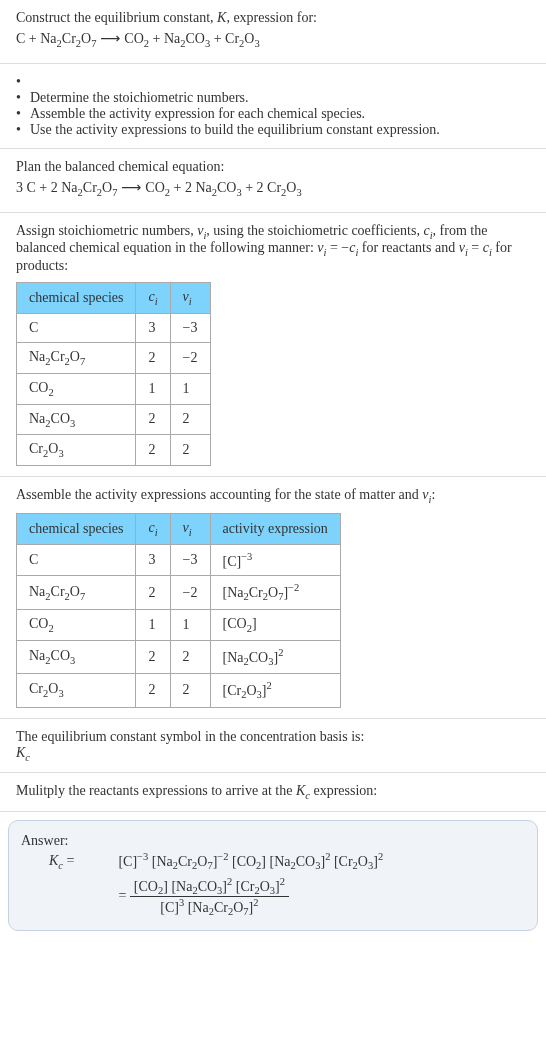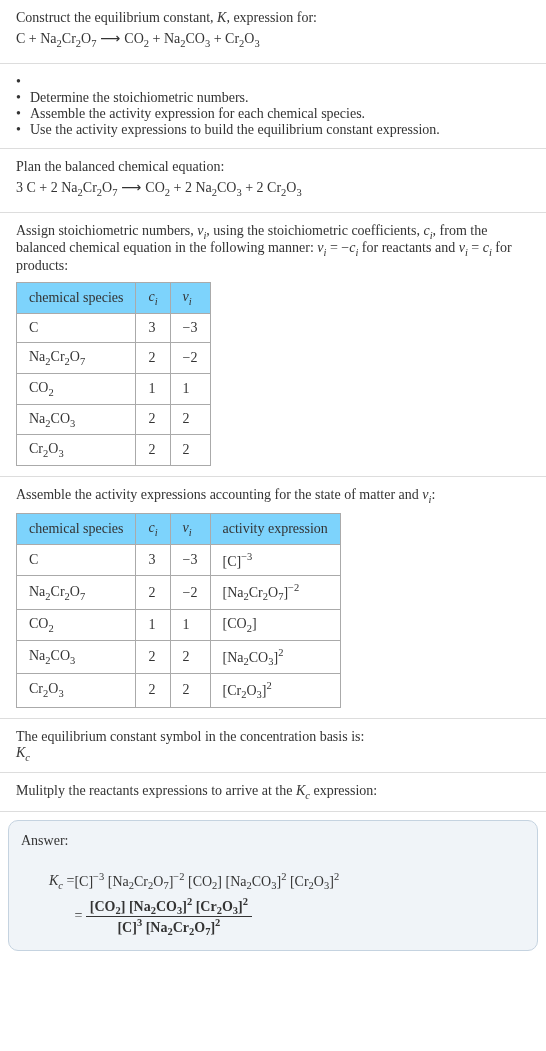--- a/index.html
+++ b/index.html
@@ -43,32 +43,31 @@
     .sup { vertical-align: super; font-size: 0.75em; }
     .arrow { font-family: sans-serif; }
     .eq-line { margin: 4px 0; }
     .indent { margin-left: 28px; }
     .bullet-row { display: flex; align-items: flex-start; }
     .bullet-dot { width: 14px; flex-shrink: 0; }
     .frac {
       display: inline-block;
       text-align: center;
       vertical-align: middle;
-      font-weight: bold;
     }
     .frac .num {
       display: block;
       border-bottom: 1px solid #333;
       padding: 0 4px;
     }
     .frac .den {
       display: block;
       padding: 0 4px;
     }
-    .kc-row { display:flex; align-items:flex-start; margin-top:22px; }
+    .kc-row { display:flex; align-items:flex-start; margin-top:2px;gap:44px; }
     .kc-label { padding-top: 2px; }
   </style>
 </head>
 <body>
 
 <div class="section">
   <div>
     <span>Construct the equilibrium constant, </span><span class="ital">K</span><span>, expression for:</span>
   </div>
   <div class="eq-line">

